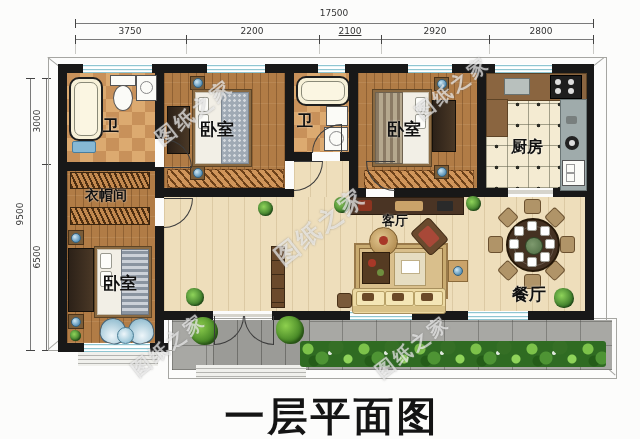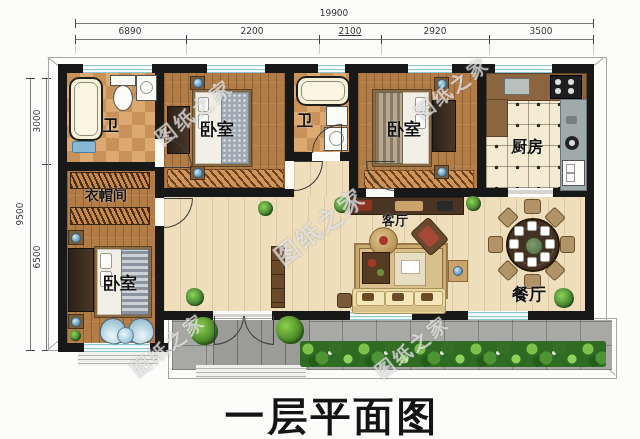--- a/index.html
+++ b/index.html
@@ -63,26 +63,26 @@
   .wm{z-index:8;font-weight:bold;color:rgba(255,255,255,.62);text-shadow:0 0 2px rgba(110,110,110,.55);letter-spacing:3px;transform:rotate(-38deg);transform-origin:0 0;white-space:nowrap;pointer-events:none;}
   .title{z-index:9;font-weight:900;font-size:40px;color:#141414;letter-spacing:3px;transform:translateX(-50%);white-space:nowrap;}
 </style>
 </head>
 <body>
 
 <div class="canvas">
 
   <div class="a dline" style="left:75px;top:23px;width:518px;height:1px;"></div>
   <div class="a dline" style="left:75px;top:39px;width:518px;height:1px;"></div>
-  <div class="a dtxt" style="left:334px;top:13px;">19900</div>
-  <div class="a dtxt" style="left:130px;top:31px;">6890</div>
+  <div class="a dtxt" style="left:334px;top:13px;">17500</div>
+  <div class="a dtxt" style="left:130px;top:31px;">3750</div>
   <div class="a dtxt" style="left:252px;top:31px;">2200</div>
   <div class="a dtxt" style="left:350px;top:31px;text-decoration:underline;">2100</div>
   <div class="a dtxt" style="left:435px;top:31px;">2920</div>
-  <div class="a dtxt" style="left:541px;top:31px;">3500</div>
+  <div class="a dtxt" style="left:541px;top:31px;">2800</div>
   <div class="a tickv" style="left:75px;top:19px;"></div>
   <div class="a tickv" style="left:593px;top:19px;"></div>
   <div class="a tickv" style="left:75px;top:35px;"></div>
   <div class="a tickv" style="left:186px;top:35px;"></div>
   <div class="a tickv" style="left:319px;top:35px;"></div>
   <div class="a tickv" style="left:381px;top:35px;"></div>
   <div class="a tickv" style="left:489px;top:35px;"></div>
   <div class="a tickv" style="left:593px;top:35px;"></div>
   <div class="a ext" style="left:75px;top:44px;width:1px;height:10px;"></div>
   <div class="a ext" style="left:186px;top:44px;width:1px;height:10px;"></div>

